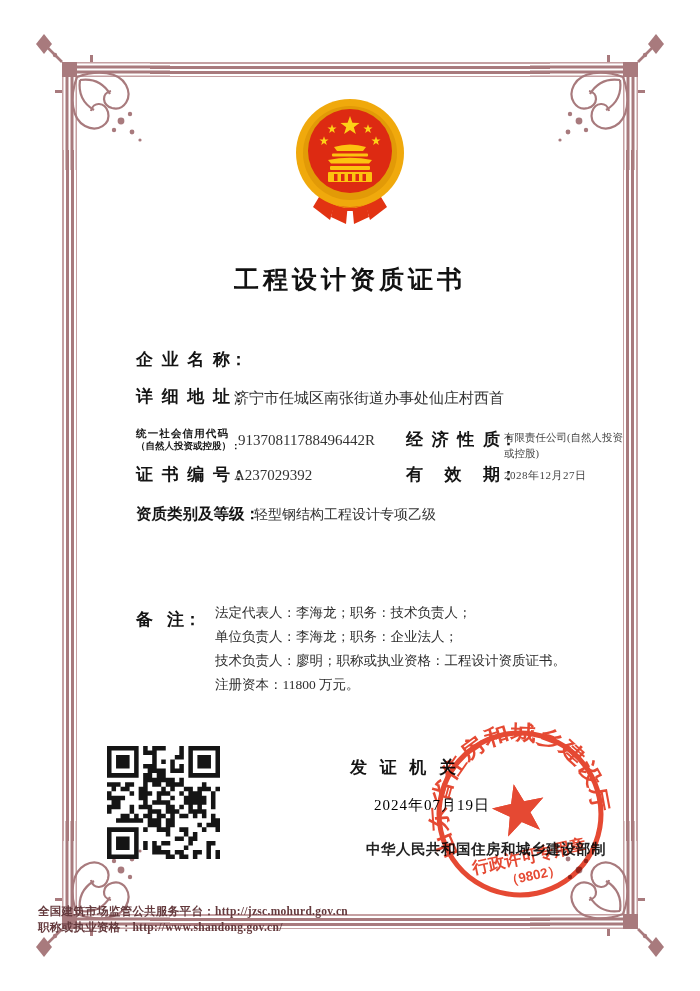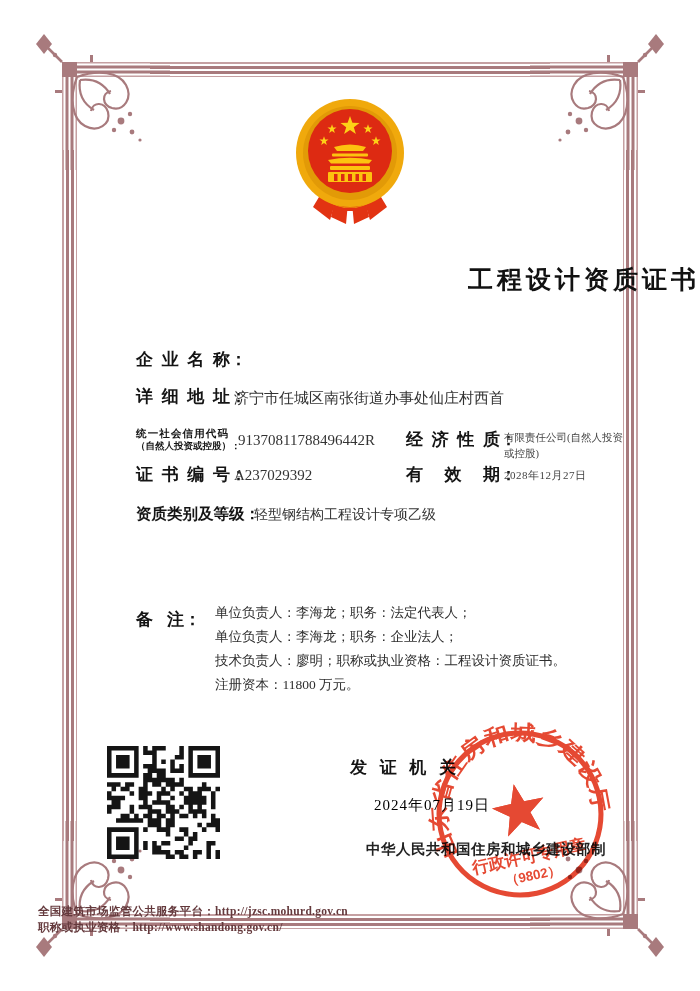--- a/index.html
+++ b/index.html
@@ -19,21 +19,21 @@
       #c5a0a2 13.5px,#c5a0a2 15px);}
   .edge.top{top:62px;} .edge.bottom{bottom:62px;}
   .edge.left{left:62px;} .edge.right{right:62px;}
   .corner{position:absolute;width:150px;height:150px;}
   .corner.tl{top:20px;left:20px;}
   .corner.tr{top:20px;right:20px;transform:scaleX(-1);}
   .corner.bl{bottom:20px;left:20px;transform:scaleY(-1);}
   .corner.br{bottom:20px;right:20px;transform:scale(-1,-1);}
   
   .emblem{position:absolute;left:278px;top:96px;width:144px;height:140px;}
-  .title{position:absolute;left:0;right:0;top:263px;text-align:right;
+  .title{position:absolute;left:0;right:0;top:263px;text-align:center;
          font-size:25px;font-weight:700;letter-spacing:4px;color:#111;}
   
   .lbl{position:absolute;font-weight:700;color:#141414;font-size:17px;white-space:nowrap;}
   .jlabel{display:inline-flex;justify-content:space-between;vertical-align:bottom;}
   .val{position:absolute;font-family:"Liberation Serif","DejaVu Serif",serif;
        color:#333;font-size:15px;white-space:nowrap;}
   .smalllbl{position:absolute;font-weight:700;color:#141414;line-height:12px;}
   .smallval{position:absolute;font-family:"Liberation Serif","DejaVu Serif",serif;color:#444;}
   .remarks .rline{font-family:"Liberation Serif","DejaVu Serif",serif;font-size:13.5px;
        color:#2e2e2e;line-height:24px;white-space:nowrap;}
@@ -287,21 +287,21 @@
   <div class="smallval" style="left:504px;top:468px;font-size:11px;letter-spacing:.5px;">2028年12月27日</div>
 
   <div class="lbl" style="left:136px;top:504px;font-size:15.5px;text-align:center;">资质类别及等级：</div>
   <div class="val" style="left:254px;top:506px;font-size:14px;">轻型钢结构工程设计专项乙级</div>
 
   <div class="lbl" style="left:136px;top:608px;"><span class="jlabel" style="width:48px;">
         <span>备</span>
         <span>注</span>
       </span>：</div>
   <div class="remarks" style="position:absolute;left:215px;top:601px;">
-    <div class="rline">单位负责人：李海龙；职务：法定代表人；</div>
+    <div class="rline">法定代表人：李海龙；职务：技术负责人；</div>
     <div class="rline">单位负责人：李海龙；职务：企业法人；</div>
     <div class="rline">技术负责人：廖明；职称或执业资格：工程设计资质证书。</div>
     <div class="rline">注册资本：11800 万元。</div>
   </div>
 
   <svg id="qr" class="qr" viewBox="0 0 100 100">
       <path d="M0,0h28v28h-28z M4,4h20v20h-20z M8,8h12v12h-12zM72,0h28v28h-28z M76,4h20v20h-20z M80,8h12v12h-12zM0,72h28v28h-28z M4,76h20v20h-20z M8,80h12v12h-12zM32,0h4v4h-4zM40,0h4v4h-4zM44,0h4v4h-4zM48,0h4v4h-4zM64,0h4v4h-4zM32,4h4v4h-4zM36,4h4v4h-4zM40,4h4v4h-4zM64,4h4v4h-4zM40,8h4v4h-4zM60,8h4v4h-4zM64,8h4v4h-4zM40,12h4v4h-4zM48,12h4v4h-4zM56,12h4v4h-4zM32,16h4v4h-4zM36,16h4v4h-4zM40,16h4v4h-4zM56,16h4v4h-4zM64,16h4v4h-4zM36,20h4v4h-4zM40,20h4v4h-4zM44,20h4v4h-4zM48,20h4v4h-4zM56,20h4v4h-4zM60,20h4v4h-4zM64,20h4v4h-4zM32,24h4v4h-4zM36,24h4v4h-4zM44,24h4v4h-4zM48,24h4v4h-4zM32,28h4v4h-4zM36,28h4v4h-4zM40,28h4v4h-4zM44,28h4v4h-4zM48,28h4v4h-4zM52,28h4v4h-4zM56,28h4v4h-4zM64,28h4v4h-4zM0,32h4v4h-4zM4,32h4v4h-4zM8,32h4v4h-4zM16,32h4v4h-4zM20,32h4v4h-4zM32,32h4v4h-4zM40,32h4v4h-4zM44,32h4v4h-4zM52,32h4v4h-4zM56,32h4v4h-4zM60,32h4v4h-4zM64,32h4v4h-4zM84,32h4v4h-4zM4,36h4v4h-4zM12,36h4v4h-4zM16,36h4v4h-4zM28,36h4v4h-4zM32,36h4v4h-4zM48,36h4v4h-4zM56,36h4v4h-4zM68,36h4v4h-4zM72,36h4v4h-4zM80,36h4v4h-4zM84,36h4v4h-4zM88,36h4v4h-4zM96,36h4v4h-4zM0,40h4v4h-4zM20,40h4v4h-4zM28,40h4v4h-4zM32,40h4v4h-4zM36,40h4v4h-4zM44,40h4v4h-4zM48,40h4v4h-4zM52,40h4v4h-4zM64,40h4v4h-4zM72,40h4v4h-4zM76,40h4v4h-4zM80,40h4v4h-4zM92,40h4v4h-4zM0,44h4v4h-4zM4,44h4v4h-4zM8,44h4v4h-4zM12,44h4v4h-4zM28,44h4v4h-4zM32,44h4v4h-4zM44,44h4v4h-4zM56,44h4v4h-4zM68,44h4v4h-4zM72,44h4v4h-4zM76,44h4v4h-4zM80,44h4v4h-4zM84,44h4v4h-4zM92,44h4v4h-4zM4,48h4v4h-4zM8,48h4v4h-4zM32,48h4v4h-4zM40,48h4v4h-4zM44,48h4v4h-4zM48,48h4v4h-4zM52,48h4v4h-4zM68,48h4v4h-4zM72,48h4v4h-4zM76,48h4v4h-4zM80,48h4v4h-4zM84,48h4v4h-4zM92,48h4v4h-4zM0,52h4v4h-4zM4,52h4v4h-4zM8,52h4v4h-4zM20,52h4v4h-4zM28,52h4v4h-4zM32,52h4v4h-4zM36,52h4v4h-4zM52,52h4v4h-4zM56,52h4v4h-4zM64,52h4v4h-4zM72,52h4v4h-4zM80,52h4v4h-4zM92,52h4v4h-4zM0,56h4v4h-4zM20,56h4v4h-4zM36,56h4v4h-4zM40,56h4v4h-4zM44,56h4v4h-4zM52,56h4v4h-4zM56,56h4v4h-4zM60,56h4v4h-4zM72,56h4v4h-4zM76,56h4v4h-4zM80,56h4v4h-4zM84,56h4v4h-4zM12,60h4v4h-4zM16,60h4v4h-4zM24,60h4v4h-4zM32,60h4v4h-4zM36,60h4v4h-4zM44,60h4v4h-4zM48,60h4v4h-4zM56,60h4v4h-4zM64,60h4v4h-4zM68,60h4v4h-4zM76,60h4v4h-4zM84,60h4v4h-4zM92,60h4v4h-4zM8,64h4v4h-4zM12,64h4v4h-4zM16,64h4v4h-4zM20,64h4v4h-4zM24,64h4v4h-4zM28,64h4v4h-4zM36,64h4v4h-4zM40,64h4v4h-4zM44,64h4v4h-4zM52,64h4v4h-4zM56,64h4v4h-4zM92,64h4v4h-4zM96,64h4v4h-4zM36,68h4v4h-4zM40,68h4v4h-4zM44,68h4v4h-4zM52,68h4v4h-4zM56,68h4v4h-4zM80,68h4v4h-4zM88,68h4v4h-4zM92,68h4v4h-4zM96,68h4v4h-4zM32,72h4v4h-4zM44,72h4v4h-4zM48,72h4v4h-4zM52,72h4v4h-4zM64,72h4v4h-4zM68,72h4v4h-4zM84,72h4v4h-4zM96,72h4v4h-4zM52,76h4v4h-4zM68,76h4v4h-4zM76,76h4v4h-4zM60,80h4v4h-4zM64,80h4v4h-4zM72,80h4v4h-4zM76,80h4v4h-4zM32,84h4v4h-4zM40,84h4v4h-4zM48,84h4v4h-4zM52,84h4v4h-4zM72,84h4v4h-4zM88,84h4v4h-4zM92,84h4v4h-4zM32,88h4v4h-4zM40,88h4v4h-4zM44,88h4v4h-4zM68,88h4v4h-4zM88,88h4v4h-4zM40,92h4v4h-4zM44,92h4v4h-4zM48,92h4v4h-4zM52,92h4v4h-4zM60,92h4v4h-4zM64,92h4v4h-4zM76,92h4v4h-4zM80,92h4v4h-4zM88,92h4v4h-4zM96,92h4v4h-4zM52,96h4v4h-4zM56,96h4v4h-4zM64,96h4v4h-4zM68,96h4v4h-4zM76,96h4v4h-4zM88,96h4v4h-4zM96,96h4v4h-4z" fill="#151515" fill-rule="evenodd"></path>
     </svg>
 
   <div class="issuer"><span class="jlabel" style="width:106px;">

